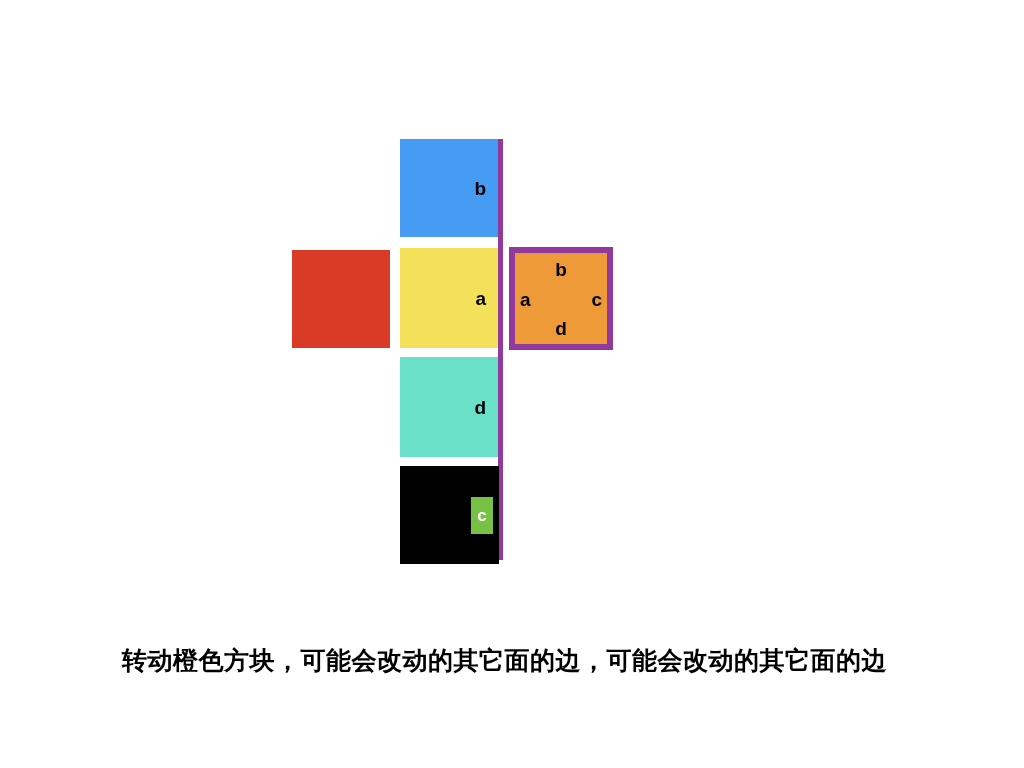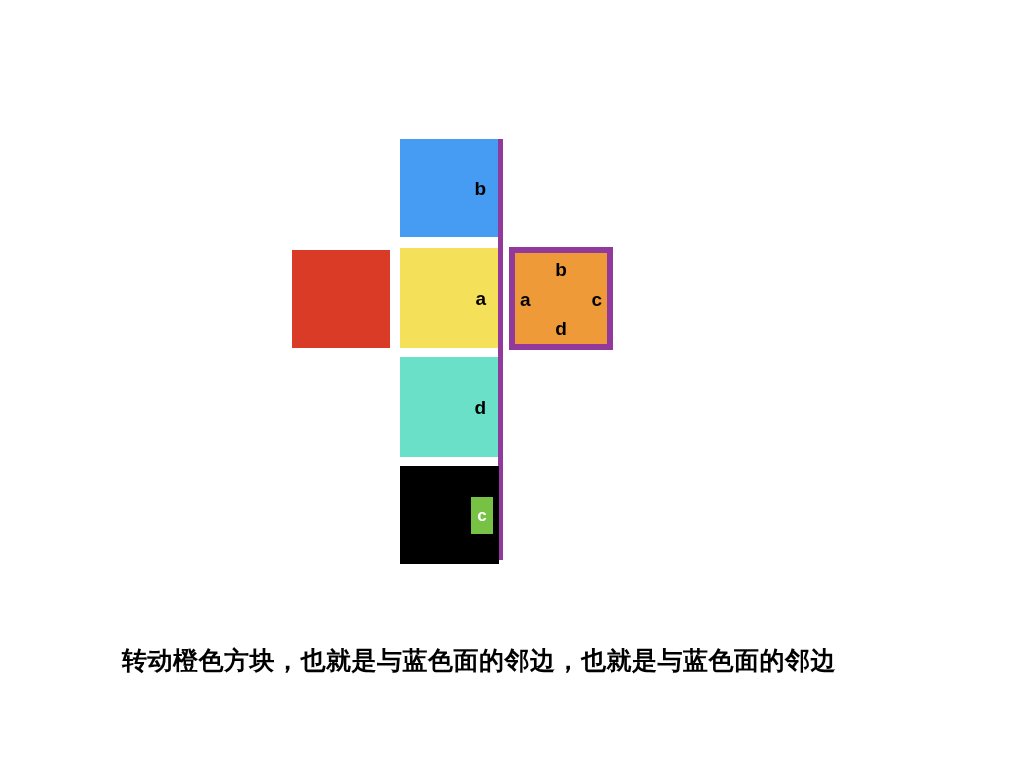--- a/index.html
+++ b/index.html
@@ -106,15 +106,15 @@
   <div class="square col-square sq-teal" style="background-color: rgb(107, 224, 201);">
     <span class="face-label">d</span>
   </div>
 
   <div class="square sq-black" style="background-color: rgb(0, 0, 0);">
     <span class="green-badge" style="background-color: rgb(119, 193, 68);">
       <span>c</span>
     </span>
   </div>
 
-  <div class="caption">转动橙色方块，也就是与蓝色面的邻边，也就是与蓝色面的邻边</div>
+  <div class="caption">转动橙色方块，可能会改动的其它面的边，可能会改动的其它面的边</div>
 
 </div>
 
 </body></html>

